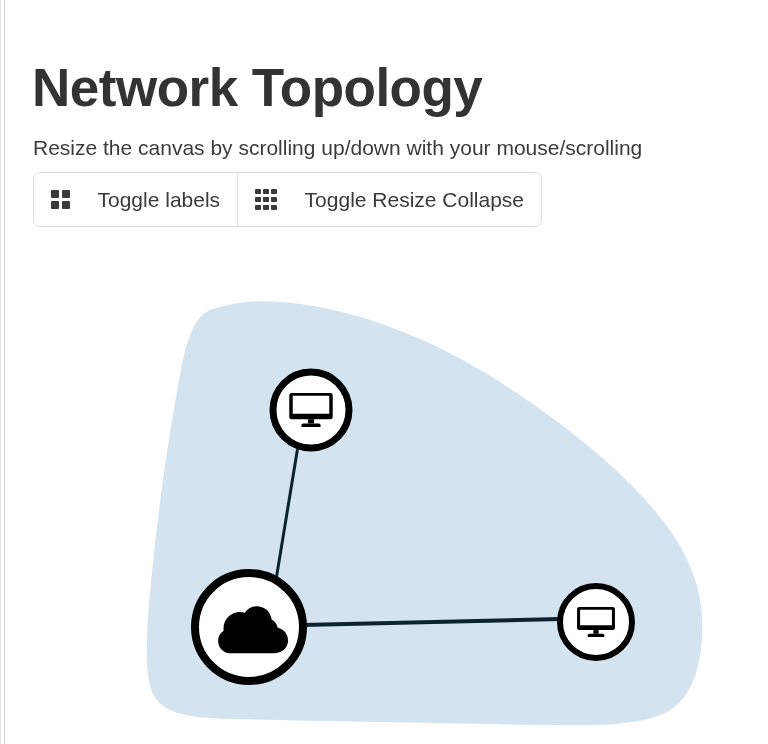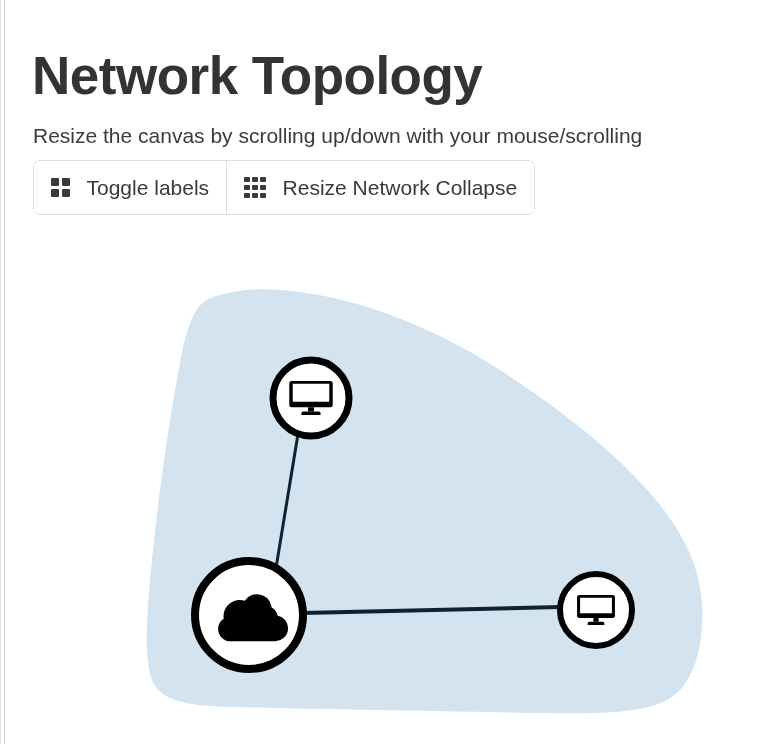--- a/index.html
+++ b/index.html
@@ -31,21 +31,21 @@
     left: 4px;
     top: 0px;
     width: 1px;
     height: 744px;
     background: #cfcfcf;
   }
 
   #page {
     position: absolute;
     left: 0;
-    top: 0;
+    top: 12px;
     width: 768px;
     height: 640px;
     border-radius: 28px;
   }
 
   #page-title {
     position: absolute;
     left: 32px;
     top: 2px;
     font-size: 53px;
@@ -76,21 +76,21 @@
     border: 1px solid #dededc;
     border-radius: 7px;
     background: #ffffff;
     overflow: hidden;
     height: 55px;
     box-sizing: border-box;
   }
   .tb-btn {
     display: flex;
     align-items: center;
-    gap: 17px;
+    gap: 28px;
     padding: 0 17px;
     background: #ffffff;
     border: 0;
     border-right: 1px solid #dededc;
     font-family: "Liberation Sans", sans-serif;
     font-size: 21px;
     color: #3a3a3a;
     cursor: pointer;
     white-space: nowrap;
     height: 100%;
@@ -146,21 +146,21 @@
         <i></i>
           <i></i>
           <i></i>
           <i></i>
           <i></i>
           <i></i>
           <i></i>
           <i></i>
           <i></i>
       </span>
-      <span>Resize Network Collapse</span>
+      <span>Toggle Resize Collapse</span>
     </button>
 
   </div>
 
   <div id="topology-canvas">
     <svg id="topology-svg" width="768" height="496" viewBox="0 248 768 496" xmlns="http://www.w3.org/2000/svg">
 
       <defs>
 
         <symbol id="glyph-desktop" viewBox="0 0 32 32">

